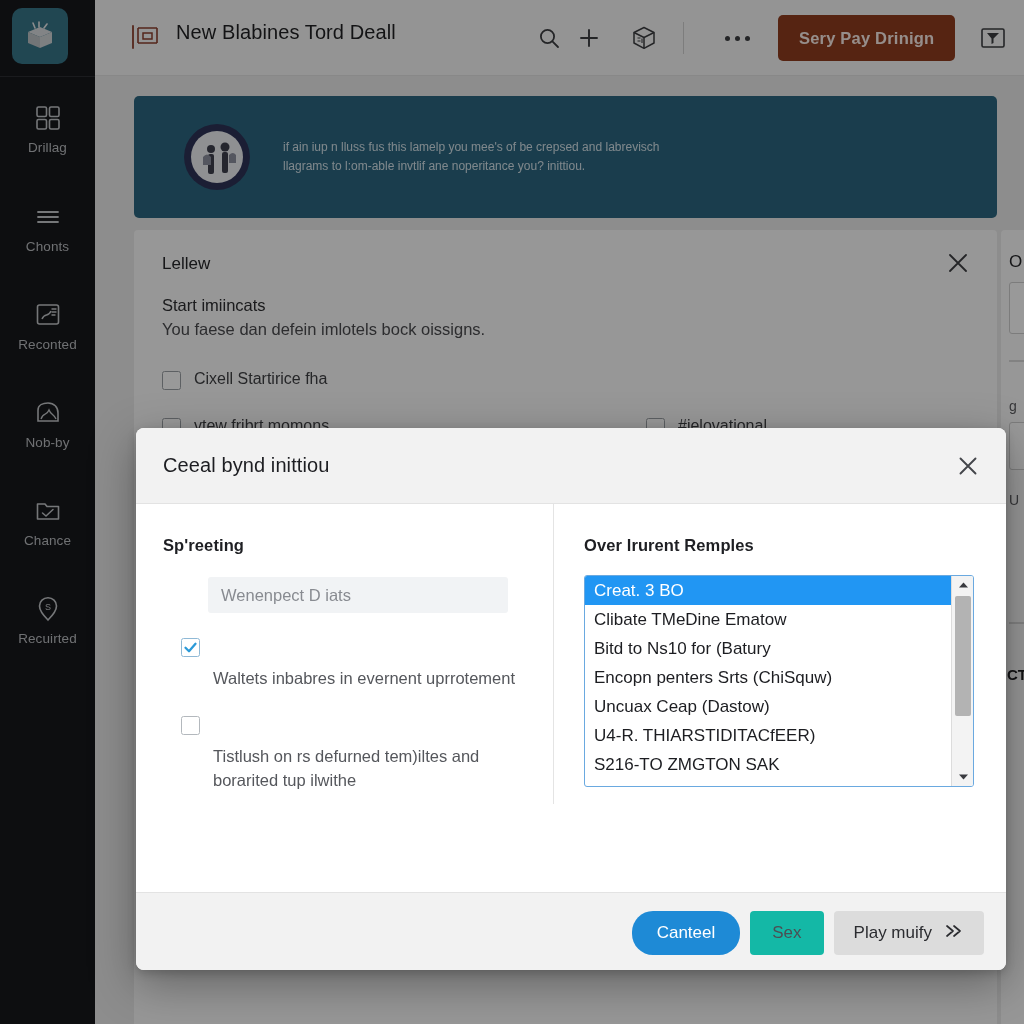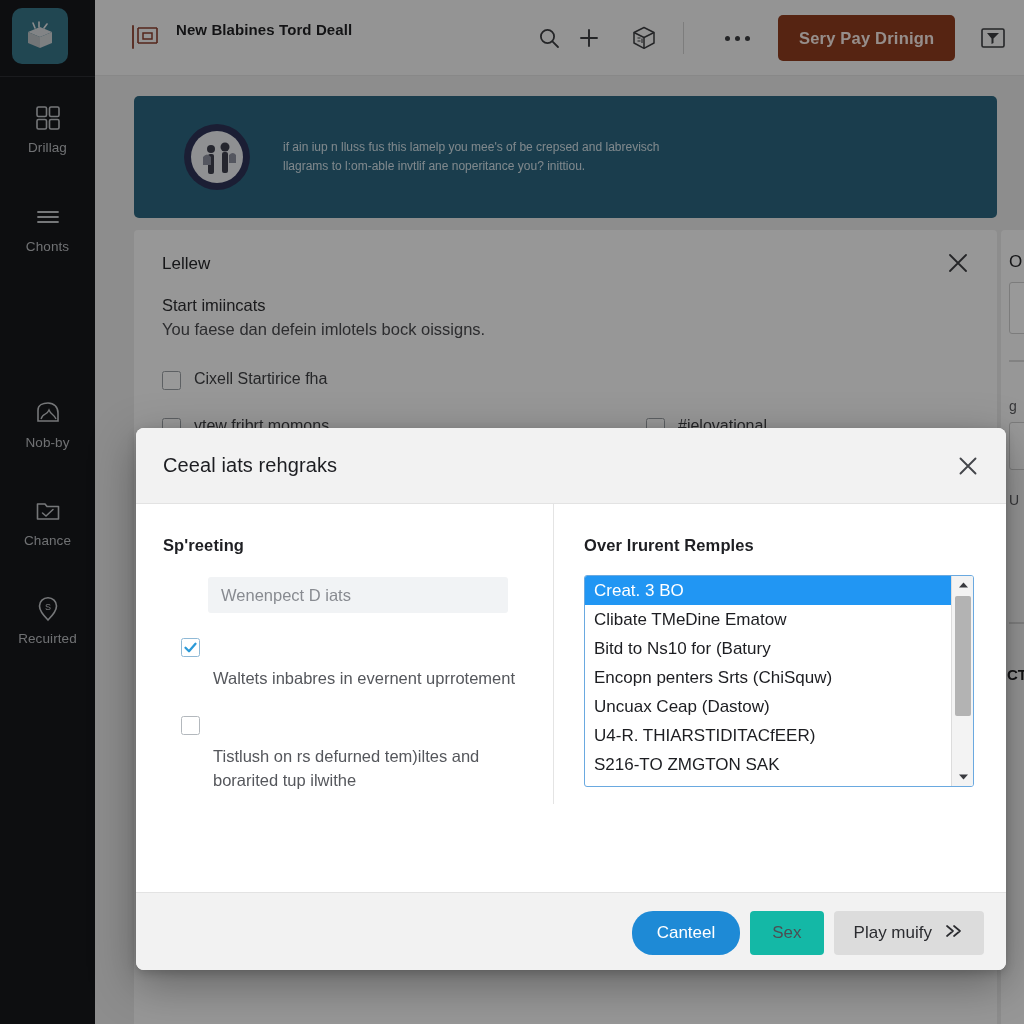--- a/index.html
+++ b/index.html
@@ -55,21 +55,21 @@
   
   #header {
     position: absolute; left: 95px; top: 0;
     width: 929px; height: 76px;
     background: #f7f7f7;
     border-bottom: 1px solid #e2e2e2;
   }
   #header-title-icon { position: absolute; left: 36px; top: 24px; }
   #header-title {
     position: absolute; left: 81px; top: 21px;
-    font-size: 15px; color: #1f2023; letter-spacing: .1px; font-weight: bold;
+    font-size: 20px; color: #1f2023; letter-spacing: .1px;
   }
   .hdr-icon-btn {
     position: absolute; top: 22px;
     width: 32px; height: 32px;
     display: flex; align-items: center; justify-content: center;
   }
   #hdr-sep {
     position: absolute; left: 588px; top: 22px;
     width: 1px; height: 32px; background: #d0d0d0;
   }
@@ -329,20 +329,28 @@
         <span class="rail-label">Drillag</span>
       </div>
 
       <div class="rail-item" style="top:202px">
         <svg class="rail-icon" viewBox="0 0 30 30">
           <path d="M5 10 H25 M5 15 H25 M5 20 H25" stroke="#c3c6cb" stroke-width="1.8" stroke-linecap="round"></path>
         </svg>
         <span class="rail-label">Chonts</span>
       </div>
 
+      <div class="rail-item" style="top:300px">
+        <svg class="rail-icon" viewBox="0 0 30 30">
+          <rect x="4.5" y="5" width="21" height="19" rx="2" fill="none" stroke="#c3c6cb" stroke-width="1.6"></rect>
+          <path d="M9 19 C12 12 15 18 18 11" stroke="#c3c6cb" stroke-width="1.5" fill="none"></path>
+          <path d="M19 9 H23 M19 12 H23 M19 15 H22" stroke="#c3c6cb" stroke-width="1.4" stroke-linecap="round"></path>
+        </svg>
+        <span class="rail-label">Reconted</span>
+      </div>
 
       <div class="rail-item" style="top:398px">
         <svg class="rail-icon" viewBox="0 0 30 30">
           <path d="M5 23 V12 C5 7 10 5 15 5 C21 5 25 9 25 15 V23 Z" fill="none" stroke="#c3c6cb" stroke-width="1.6"></path>
           <path d="M8 21 C11 13 13 19 16 12 C18 17 21 16 23 21" fill="none" stroke="#c3c6cb" stroke-width="1.4"></path>
         </svg>
         <span class="rail-label">Nob-by</span>
       </div>
 
       <div class="rail-item" style="top:496px">
@@ -457,21 +465,21 @@
         <div class="pk-line" style="top:392px"></div>
         <div class="pk-strong" style="top:436px">CT</div>
       </aside>
 
     </main>
   </div>
 
   <div id="modal" role="dialog">
 
     <div id="modal-header">
-      <div id="modal-title">Ceeal iats rehgraks</div>
+      <div id="modal-title">Ceeal bynd inittiou</div>
       <div id="modal-close">
         <svg width="22" height="22" viewBox="0 0 22 22">
           <path d="M3.5 3.5 L18.5 18.5 M18.5 3.5 L3.5 18.5" stroke="#44464b" stroke-width="1.9" stroke-linecap="round"></path>
         </svg>
       </div>
     </div>
 
     <div id="modal-body">
       <div id="modal-divider"></div>
 

